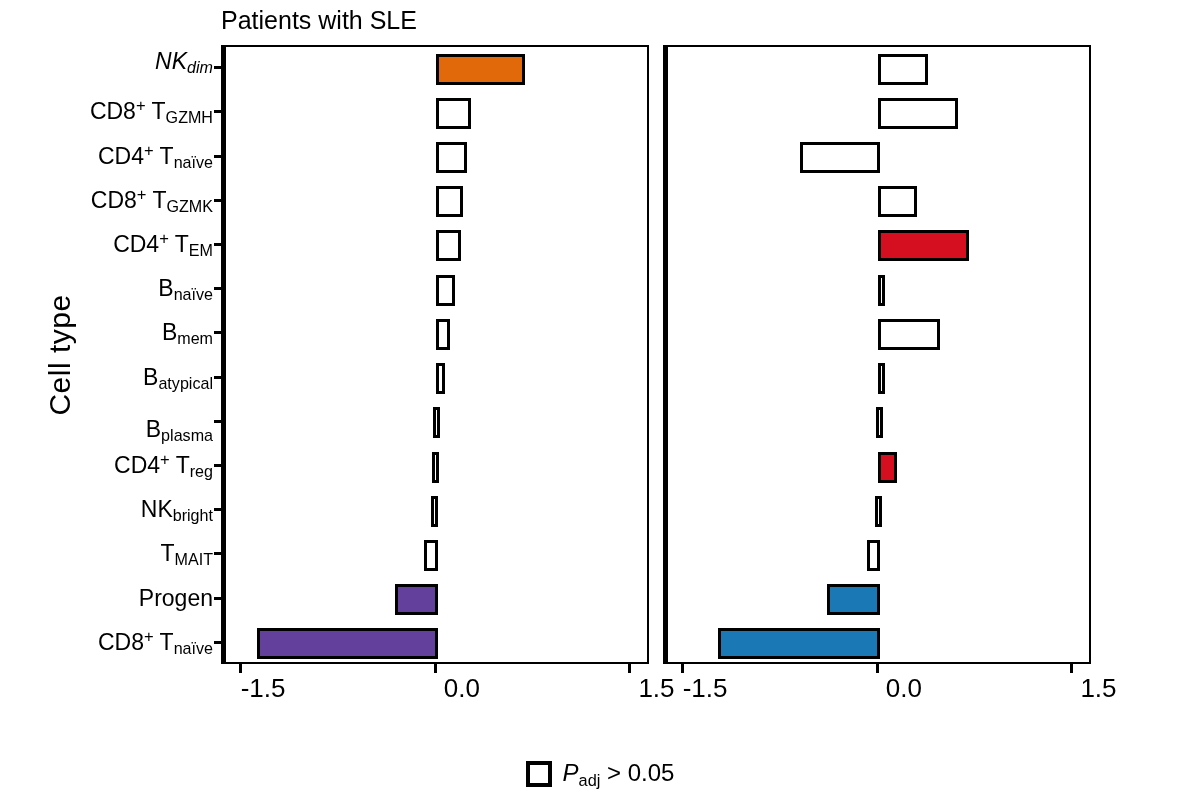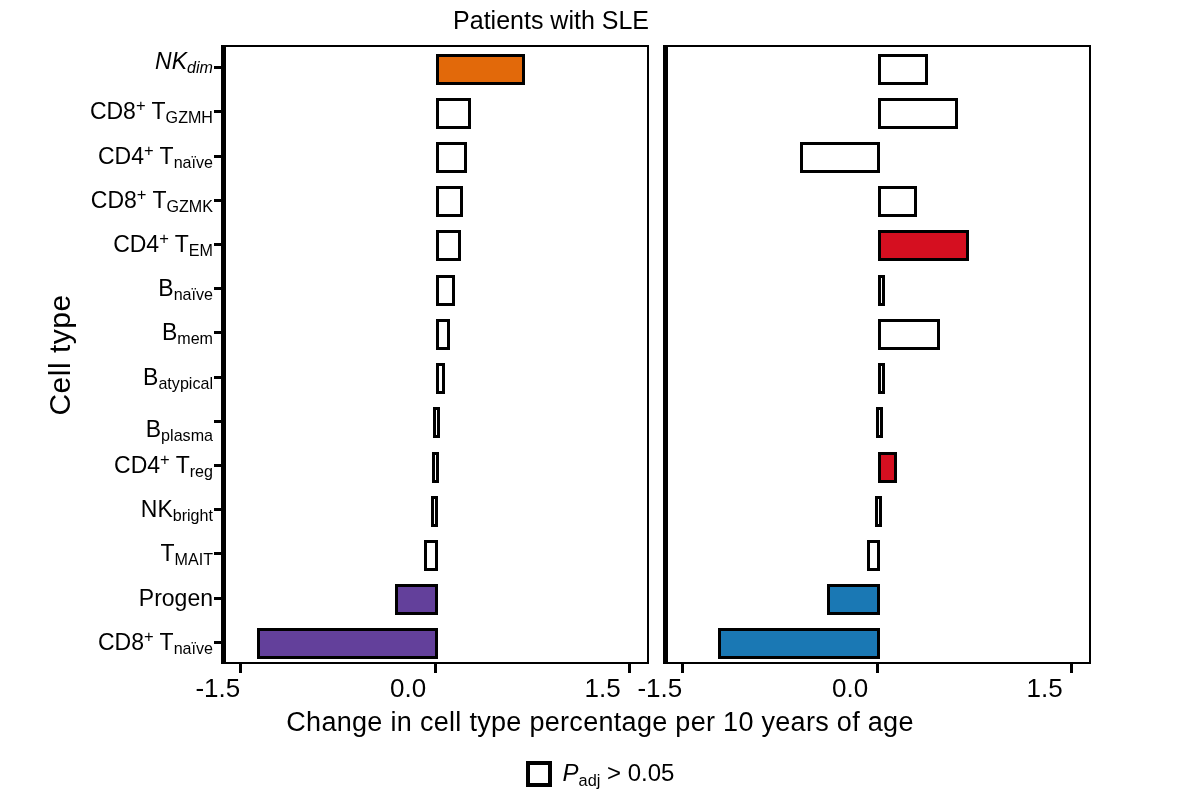--- a/index.html
+++ b/index.html
@@ -16,21 +16,21 @@
   #figure {
     position: absolute; left: 0; top: 0;
     width: 1200px; height: 806px;
   }
 
   
   .panel-title {
     position: absolute;
     font-size: 25px;
     line-height: 25px;
-    text-align: right;
+    text-align: left;
     white-space: nowrap;
     color: #000;
   }
   #title-left  { left: 221px; top: 8px; width: 428px; }
   #title-right { left: 663px; top: 8px; width: 428px; }
 
   
   #ytitle {
     position: absolute;
     left: -110px; top: 337px;
@@ -113,21 +113,21 @@
   .xtick {
     position: absolute;
     top: 0; width: 3px; height: 9px;
     background: #000;
   }
   .xlab {
     position: absolute;
     top: 673px;
     width: 90px;
     margin-left: -45px;
-    text-align: left;
+    text-align: right;
     font-size: 26px;
     line-height: 30px;
     white-space: nowrap;
   }
 
   #xtitle {
     position: absolute;
     left: 0; top: 706px;
     width: 1200px;
     text-align: center;
@@ -250,21 +250,20 @@
       <div class="xtick" style="left: 17.9545px;"></div>
       <div class="xtick" style="left: 212.5px;"></div>
       <div class="xtick" style="left: 407.045px;"></div>
     </div>
   <div id="xaxis-right" class="xticks" style="left: 663px; width: 428px;">
       <div class="xtick" style="left: 17.9545px;"></div>
       <div class="xtick" style="left: 212.5px;"></div>
       <div class="xtick" style="left: 407.045px;"></div>
     </div>
 
-  <div id="xtitle">Change in cell type percentage per 10 years of age</div>
 
   <div id="legend">
       <div class="legend-entry">
         <div class="legend-swatch" style="background: rgb(255, 255, 255); border-color: rgb(0, 0, 0);"></div>
         <div class="legend-text"><i>P</i><sub>adj</sub> &gt; 0.05</div>
       </div>
     </div>
 
 <div class="xlab" style="left: 240.455px;">-1.5</div>
     <div class="xlab" style="left: 435px;">0.0</div>

